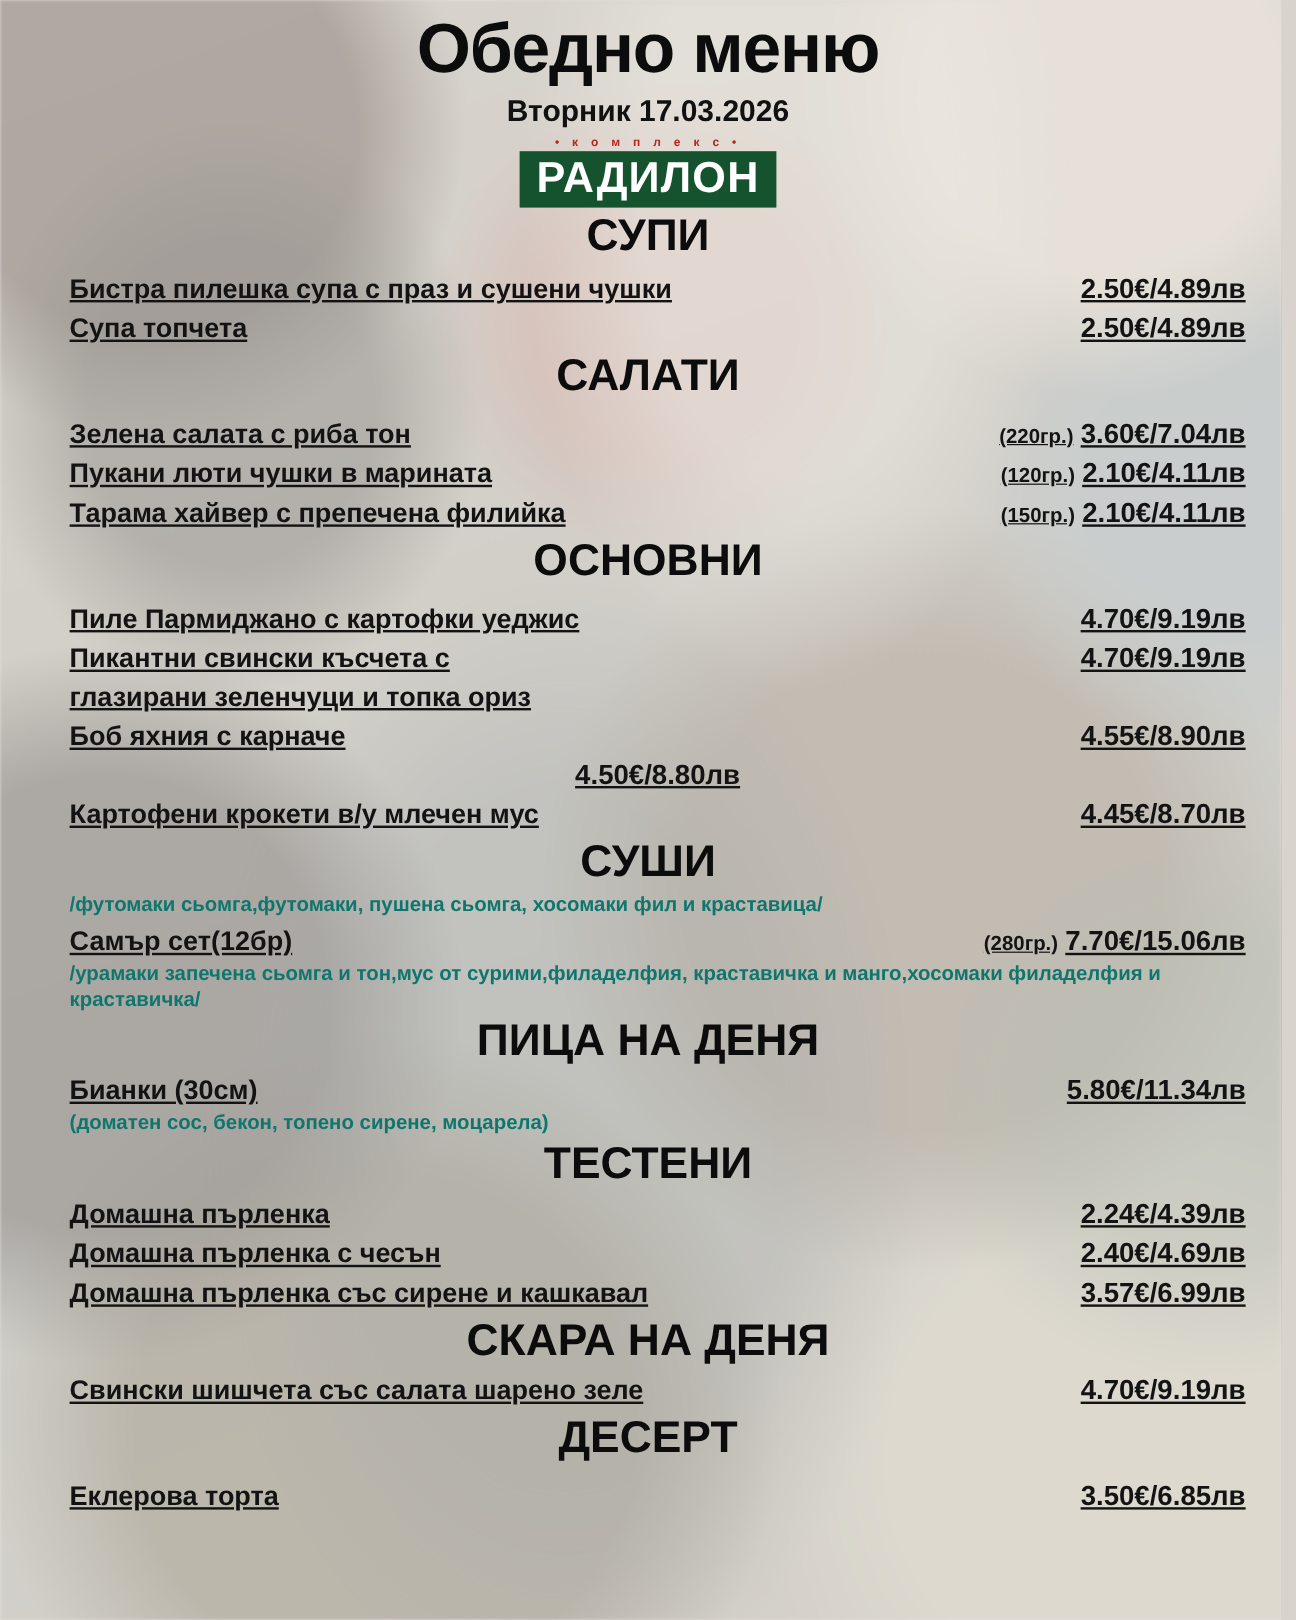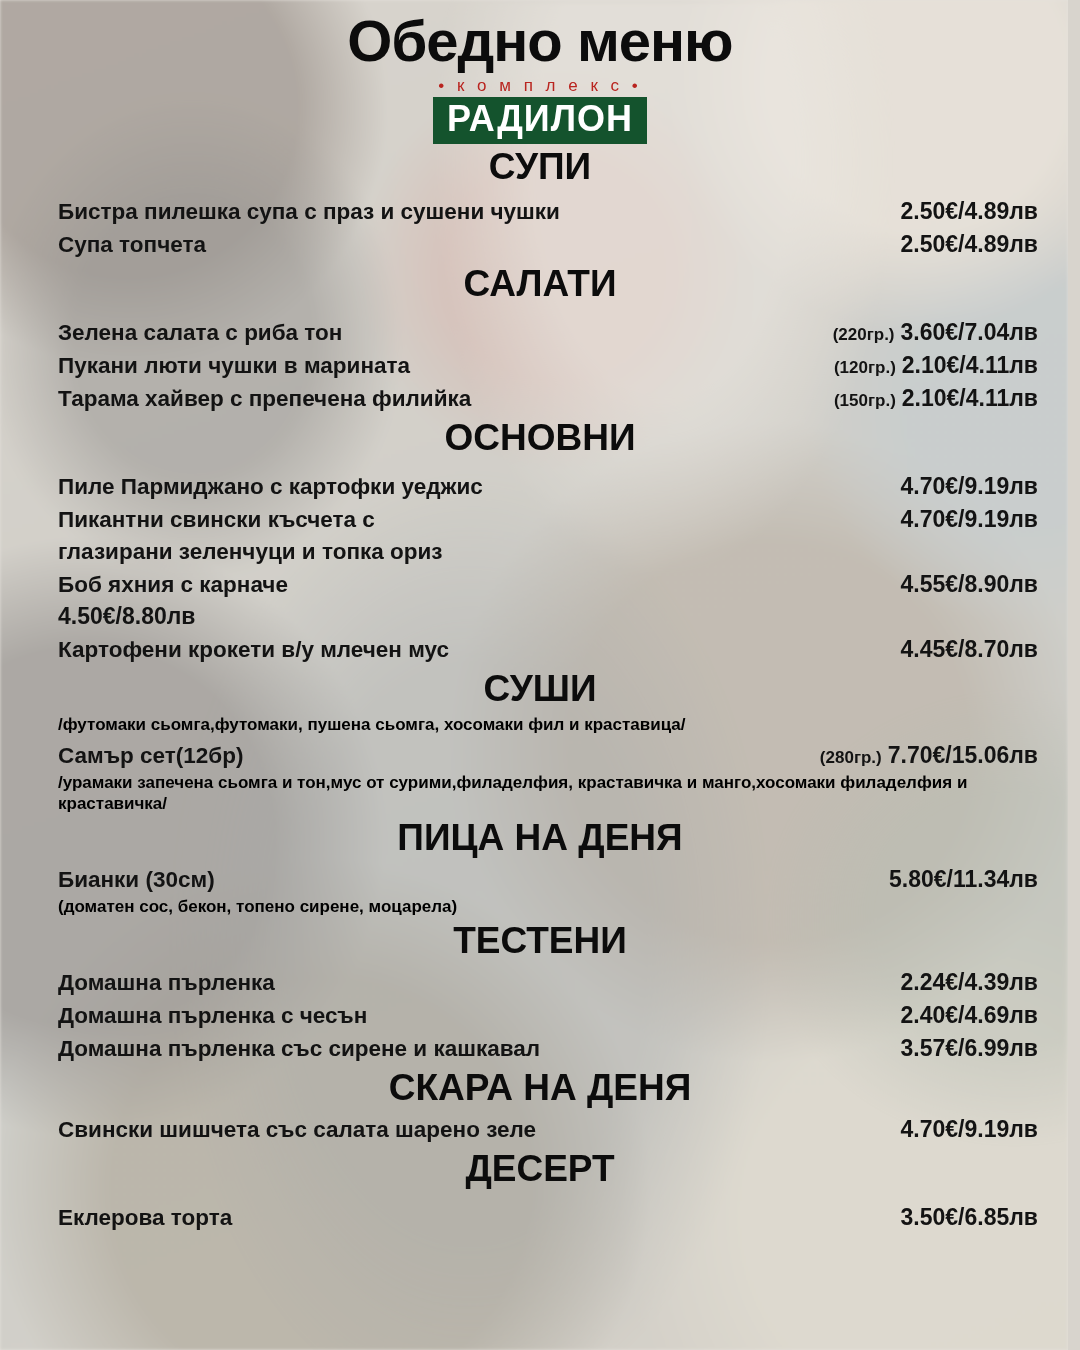--- a/index.html
+++ b/index.html
@@ -76,23 +76,23 @@
     font-weight: 700;
     margin-top: 9px;
     color: #111;
   }
 
   .logo-wrap {
     text-align: center;
     margin-top: 6px;
   }
   .logo-kicker {
-    font-size: 17px;
+    font-size: 10px;
     letter-spacing: 4px;
-    font-weight: 400;
+    font-weight: 700;
     color: #b9241f;
     margin-bottom: 1px;
   }
   .logo-box {
     display: inline-block;
     background: #14532d;
     color: #ffffff;
     font-size: 36px;
     font-weight: 700;
     letter-spacing: 1px;
@@ -109,46 +109,47 @@
     color: #0c0c0c;
   }
 
   .items {
     padding: 0 42px 0 58px;
   }
 
   .row {
     display: flex;
     align-items: baseline;
-    justify-content: space-between;
+    justify-content: center;
     font-size: 22.5px;
     font-weight: 600;
     line-height: 1.42;
     color: #131313;
+    text-decoration: underline;
   }
   .row .name { flex: 1 1 auto; padding-right: 14px; }
   .row .right {
     flex: 0 0 auto;
     display: flex;
     align-items: baseline;
     gap: 6px;
     white-space: nowrap;
   }
   .gram {
     font-size: 17px;
     font-weight: 700;
   }
   .price {
     font-size: 23px;
     font-weight: 700;
   }
   .desc {
     font-size: 17.5px;
     font-weight: 600;
-    color: #000000;
+    color: #0f766e;
     line-height: 1.28;
     padding-right: 10px;
   }
   .desc.small {
     font-size: 17px;
   }
   .spacer-s { height: 7px; }
   .spacer-xs { height: 3px; }
 
   .sec-sushi .row { font-weight: 700; }
@@ -157,20 +158,21 @@
 <body>
 
 <div id="page">
   <div class="bg"></div>
   <div class="bg2"></div>
   <div class="veil"></div>
 
   <div class="content">
 
     <div class="title">Обедно меню</div>
+    <div class="subtitle">Вторник 17.03.2026</div>
 
     <div class="logo-wrap">
       <div class="logo-kicker">• к о м п л е к с •</div>
       <div class="logo-box">РАДИЛОН</div>
     </div>
 
     <div class="section-head">СУПИ</div>
     <div class="items">
       <div class="spacer-xs"></div>
       <div class="row">

